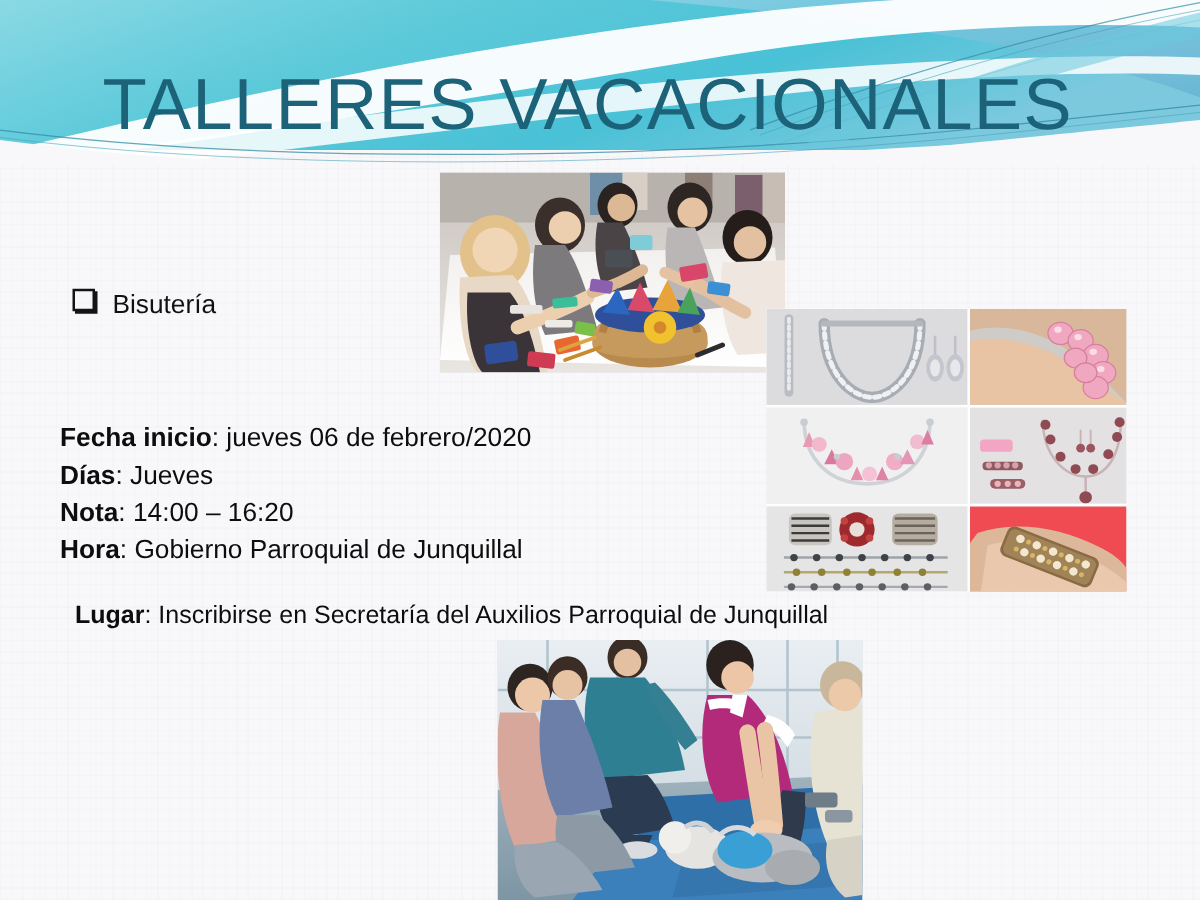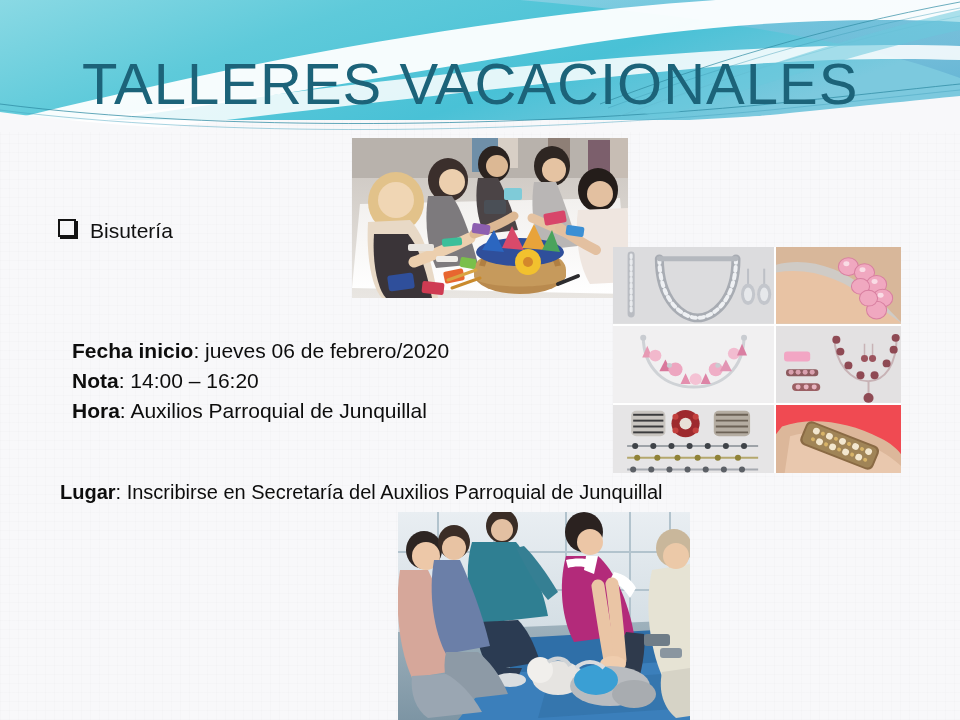--- a/index.html
+++ b/index.html
@@ -58,37 +58,38 @@
     top: 218px;
     width: 330px;
   }
   .bullet-row {
     display: flex;
     align-items: baseline;
     margin-bottom: 6px;
     font-size: 21px;
     color: #111111;
     line-height: 1.22;
+    margin-top: 13px;
   }
   .bullet-box {
     display: inline-block;
     width: 14px;
     height: 14px;
     border: 2px solid #141414;
     box-shadow: 2px 2px 0 #141414;
     margin-right: 14px;
     flex: none;
     position: relative;
     top: -1px;
   }
 
   
   #details {
     position: absolute;
-    left: 72px;
+    left: 48px;
     top: 336px;
     width: 520px;
   }
   .detail-row {
     font-size: 21px;
     color: #0d0d0d;
     line-height: 1.42;
     white-space: nowrap;
   }
   .detail-label { font-weight: bold; }
@@ -186,24 +187,27 @@
       <span class="bullet-box"></span>
       <span>Bisutería</span>
     </div>
   </div>
 
   <div id="details">
     <div class="detail-row">
       <span class="detail-label">Fecha inicio</span><span class="detail-sep">: </span><span class="detail-value">jueves 06 de febrero/2020</span>
     </div>
     <div class="detail-row">
+      <span class="detail-label">Días</span><span class="detail-sep">: </span><span class="detail-value">Jueves</span>
+    </div>
+    <div class="detail-row">
       <span class="detail-label">Nota</span><span class="detail-sep">: </span><span class="detail-value">14:00 – 16:20</span>
     </div>
     <div class="detail-row">
-      <span class="detail-label">Hora</span><span class="detail-sep">: </span><span class="detail-value">Auxilios Parroquial de Junquillal</span>
+      <span class="detail-label">Hora</span><span class="detail-sep">: </span><span class="detail-value">Gobierno Parroquial de Junquillal</span>
     </div>
   </div>
 
   <div id="note">
     <span class="detail-label">Lugar</span><span>: </span><span class="detail-value">Inscribirse en Secretaría del Auxilios Parroquial de Junquillal</span>
   </div>
 
   <div class="photo" id="photo-workshop">
     <svg viewBox="0 0 276 160" preserveAspectRatio="none" xmlns="http://www.w3.org/2000/svg">
       <defs>

